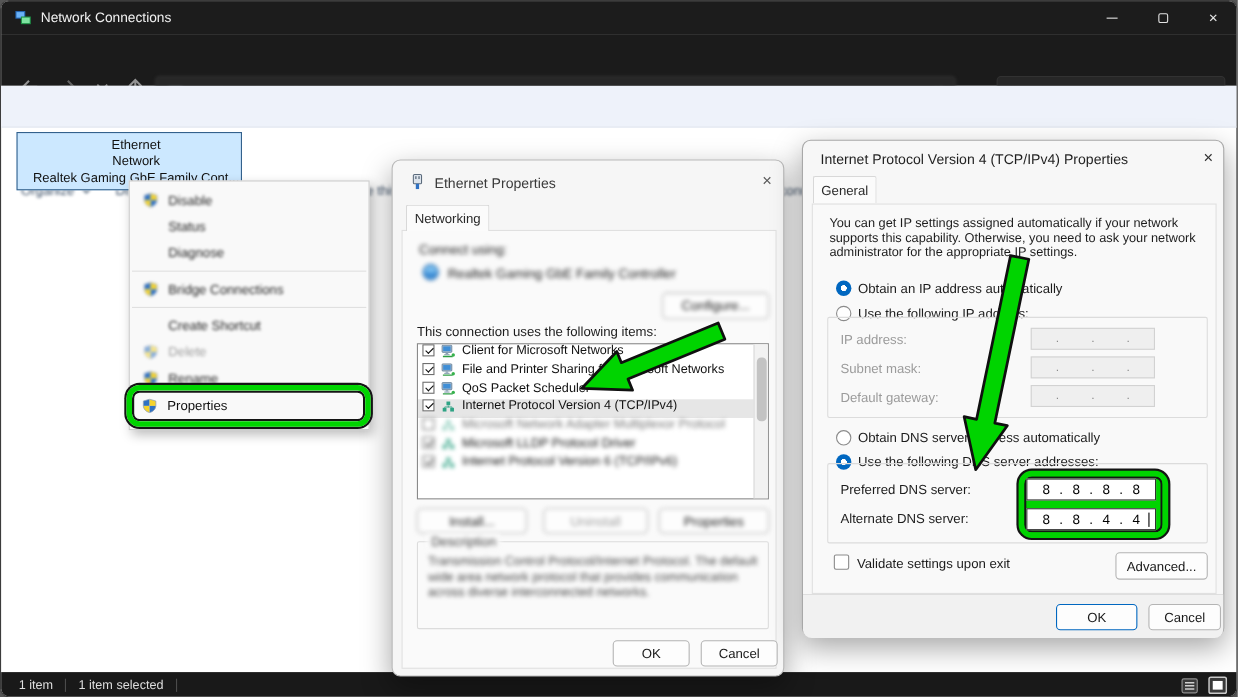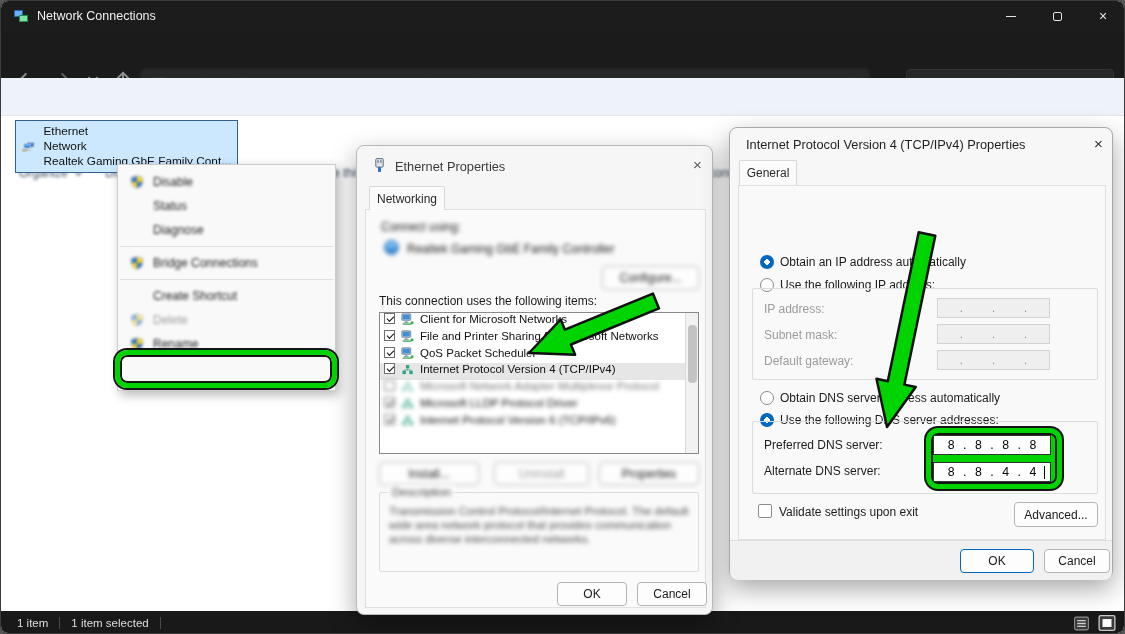--- a/index.html
+++ b/index.html
@@ -29,21 +29,21 @@
   
   .toolbar{left:0;top:77px;width:1125px;height:38px;background:#eef2fa;border-bottom:1px solid #e2e6ee;}
   .tbitem{top:88px;font-size:12px;color:#3c4f66;white-space:nowrap;display:flex;align-items:center;gap:5px;}
 
   
   .status{left:0;top:610px;width:1125px;height:24px;background:#191919;color:#dedede;font-size:11.5px;display:flex;align-items:center;}
   .stxt{margin-left:16px;}
   .sdiv{width:1px;height:12px;background:#4b4b4b;margin:0 11px;}
 
   
-  .tile{left:14px;top:119px;width:223px;height:53px;background:#cce8ff;border:1px solid #33618c;display:flex;align-items:center;padding:3px 6px;}
+  .tile{left:14px;top:119px;width:205px;height:53px;background:#cce8ff;border:1px solid #33618c;display:flex;align-items:center;padding:3px 6px;text-align:center;}
   .tiletext{margin-left:8px;font-size:11.8px;color:#101010;line-height:15px;}
 
   
   .ctxmenu{left:116px;top:163px;width:219px;height:227px;background:#f9f9f9;border:1px solid #cccccc;box-shadow:3px 4px 10px rgba(0,0,0,.28);z-index:3;padding-top:5px;}
   .mi{height:24px;display:flex;align-items:center;padding-left:12px;gap:9px;font-size:12px;color:#1f1f1f;}
   .mi.grey{color:#9f9f9f;}
   .msep{height:1px;background:#e0e0e0;margin:4px 2px;}
   .mshield{width:14px;height:14px;flex:0 0 14px;}
   .noicon{padding-left:35px;}
   .greenframe{position:absolute;border:5px solid #00d400;box-shadow:0 0 0 2px #141414, inset 0 0 0 2px #141414;border-radius:12px;z-index:5;pointer-events:none;}
@@ -343,20 +343,26 @@
         </svg>
       <span>Delete</span>
     </div>
     <div class="mi b1">
       <svg class="mshield">
           <use href="#sym-shield"></use>
         </svg>
       <span>Rename</span>
     </div>
   </div>
+  <div class="abs propsrow">
+    <svg class="mshield">
+        <use href="#sym-shield"></use>
+      </svg>
+    <span>Properties</span>
+  </div>
   <div class="greenframe gf-props"></div>
 
   <div class="abs dlg ethdlg">
     <svg class="abs" style="left:14px;top:11px;width:17px;height:17px">
         <use href="#sym-plug"></use>
       </svg>
     <span class="abs dlgtitle" style="left:38px;top:13px">Ethernet Properties</span>
     <span class="abs dlgclose" style="left:336px;top:10px">×</span>
     <div class="ethpage"></div>
     <div class="tab active" style="left:12px;top:40px;width:76px;height:24px">
@@ -455,20 +461,21 @@
   <div class="abs dlg ipdlg">
     <span class="abs dlgtitle" style="left:16px;top:9px;color:#1f1f1f">Internet Protocol Version 4 (TCP/IPv4) Properties</span>
     <span class="abs dlgclose" style="left:364px;top:7px;color:#2f2f2f">×</span>
     <div class="ipfoot"></div>
 
     <div class="tab active" style="left:9px;top:32px;width:58px;height:25px">
         <span>General</span>
       </div>
     <div class="abs" style="left:8px;top:57px;width:368px;height:355px;border:1px solid #e0e0e0;background:#f9f9f9"></div>
 
+    <div class="abs" style="left:24px;top:68px;width:352px;font-size:11.6px;color:#1c1c1c;line-height:13.5px">You can get IP settings assigned automatically if your network supports this capability. Otherwise, you need to ask your network administrator for the appropriate IP settings.</div>
 
     <span class="radio sel" style="left:30px;top:127px"></span>
     <span class="rlabel" style="left:50px;top:127px">Obtain an IP address automatically</span>
     <span class="radio" style="left:30px;top:150px"></span>
     <span class="rlabel" style="left:50px;top:150px">Use the following IP address:</span>
 
     <div class="groupbox" style="left:22px;top:160px;width:346px;height:92px"></div>
     <span class="glabel" style="left:34px;top:174px">IP address:</span>
     <div class="ipfield" style="left:207px;top:170px">
         <span>. . .</span>

